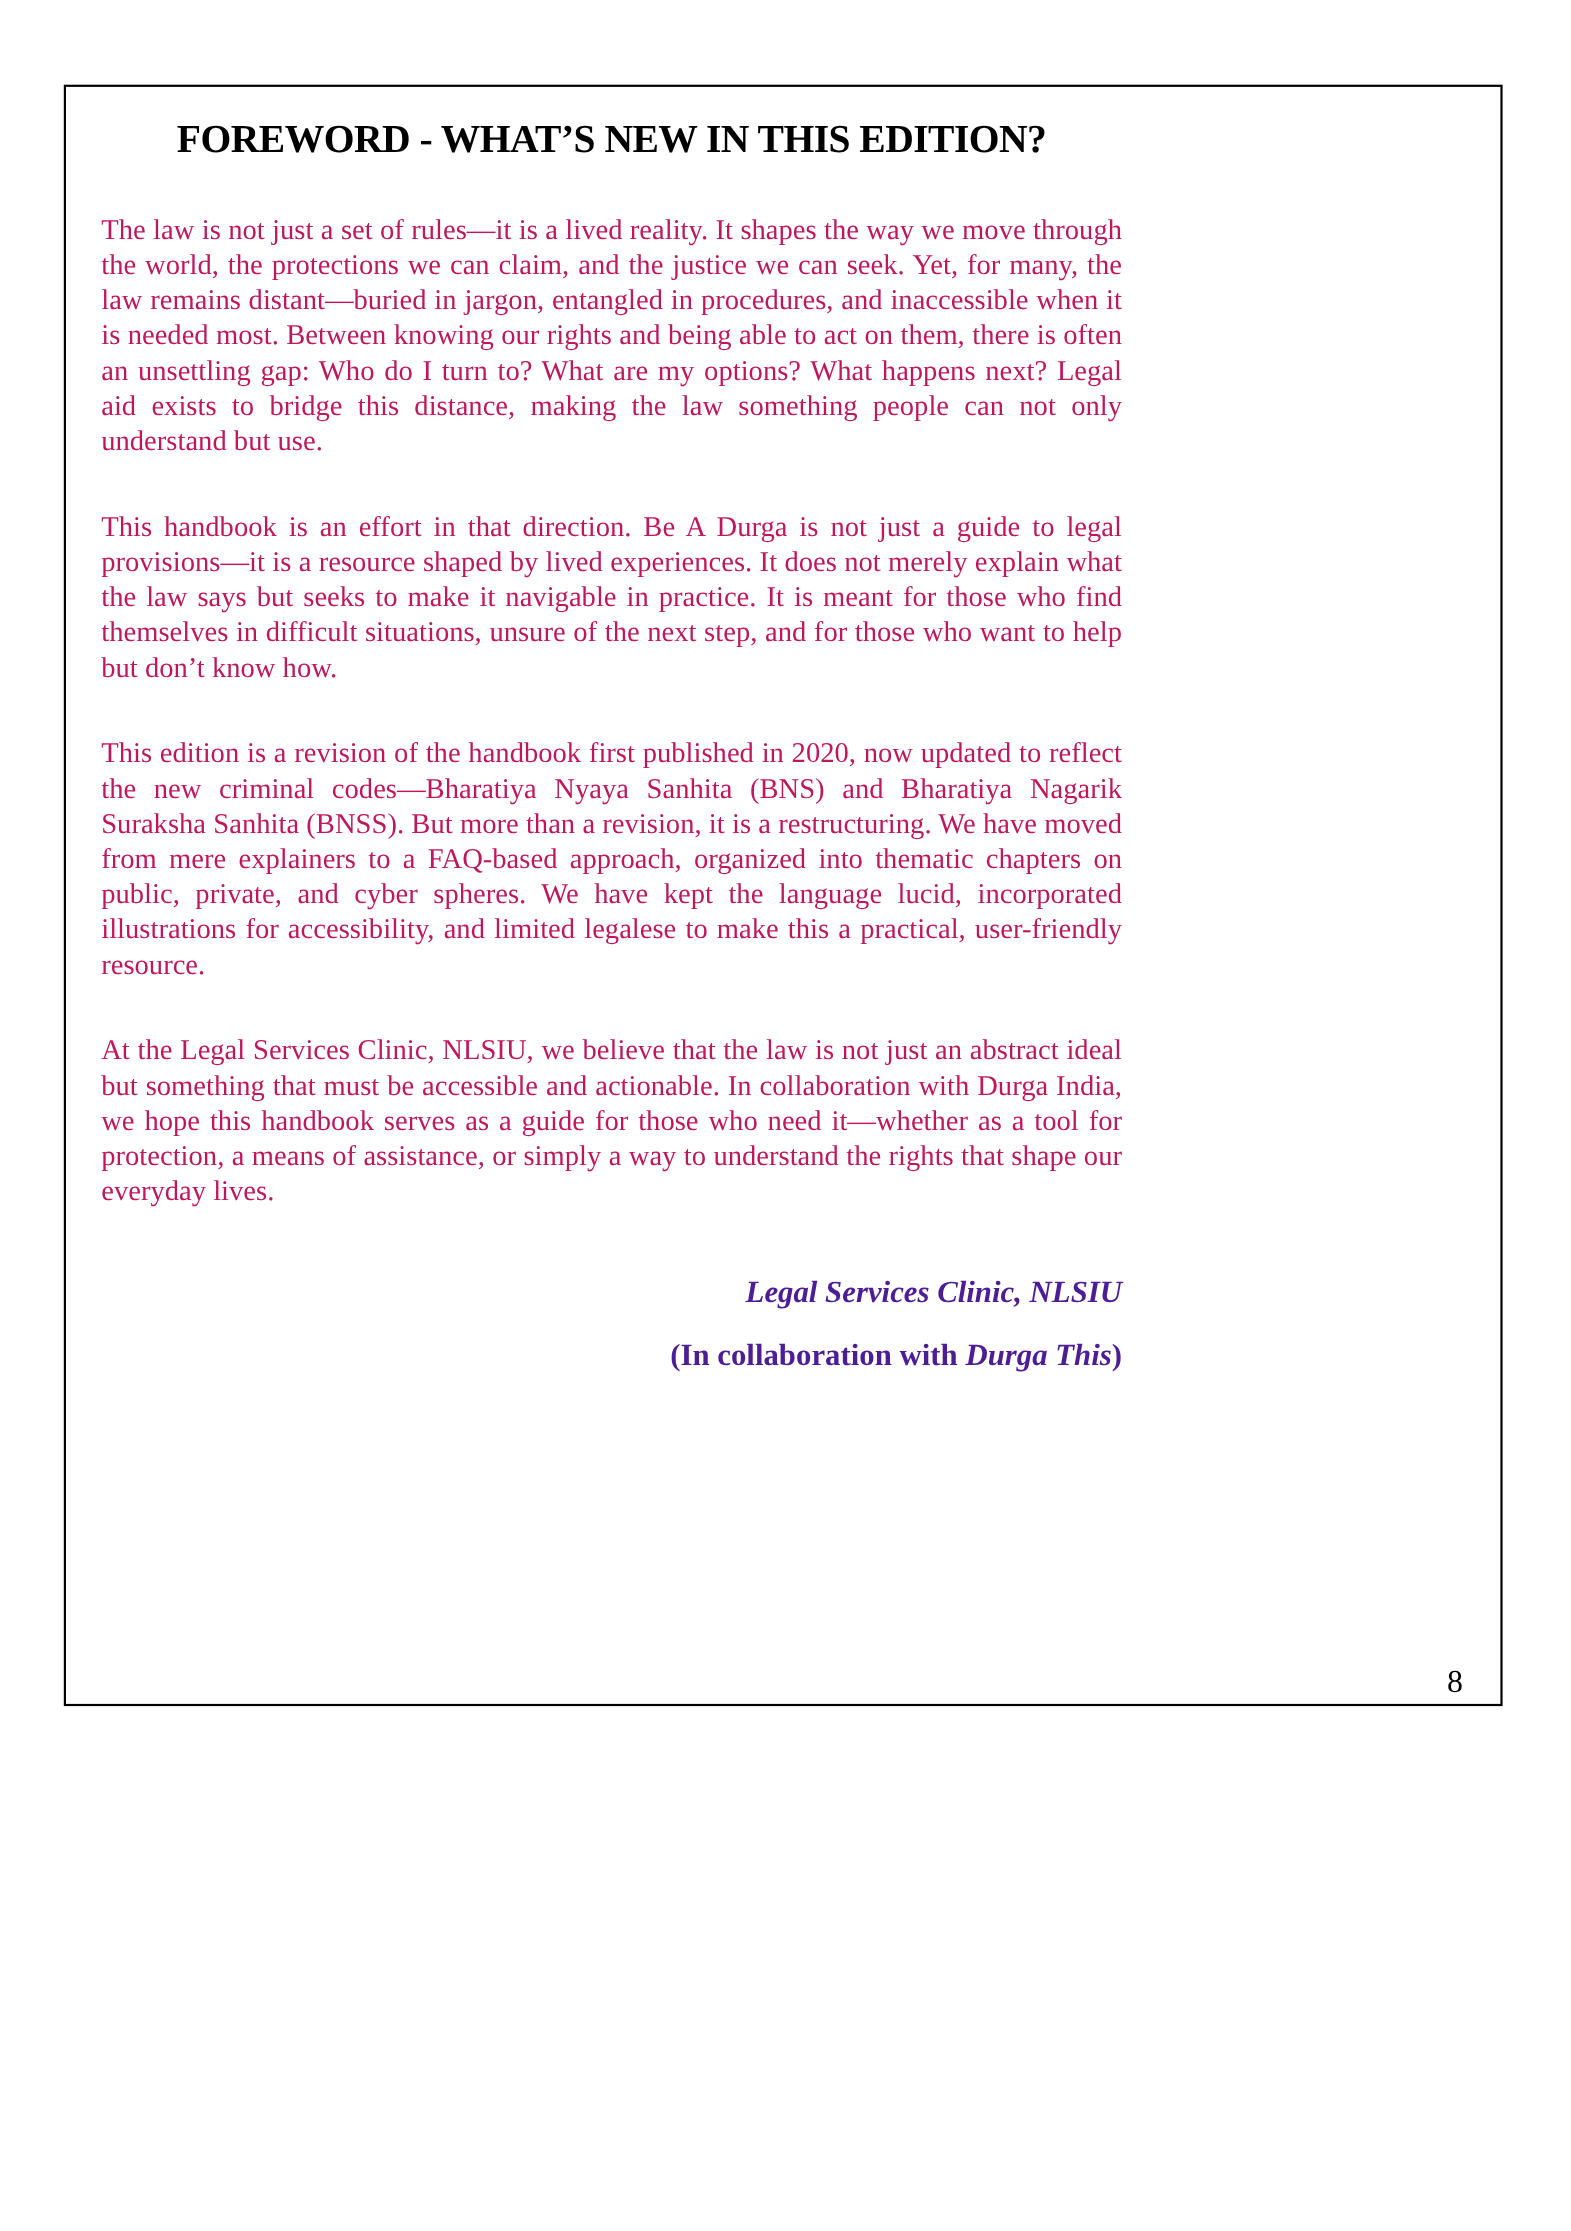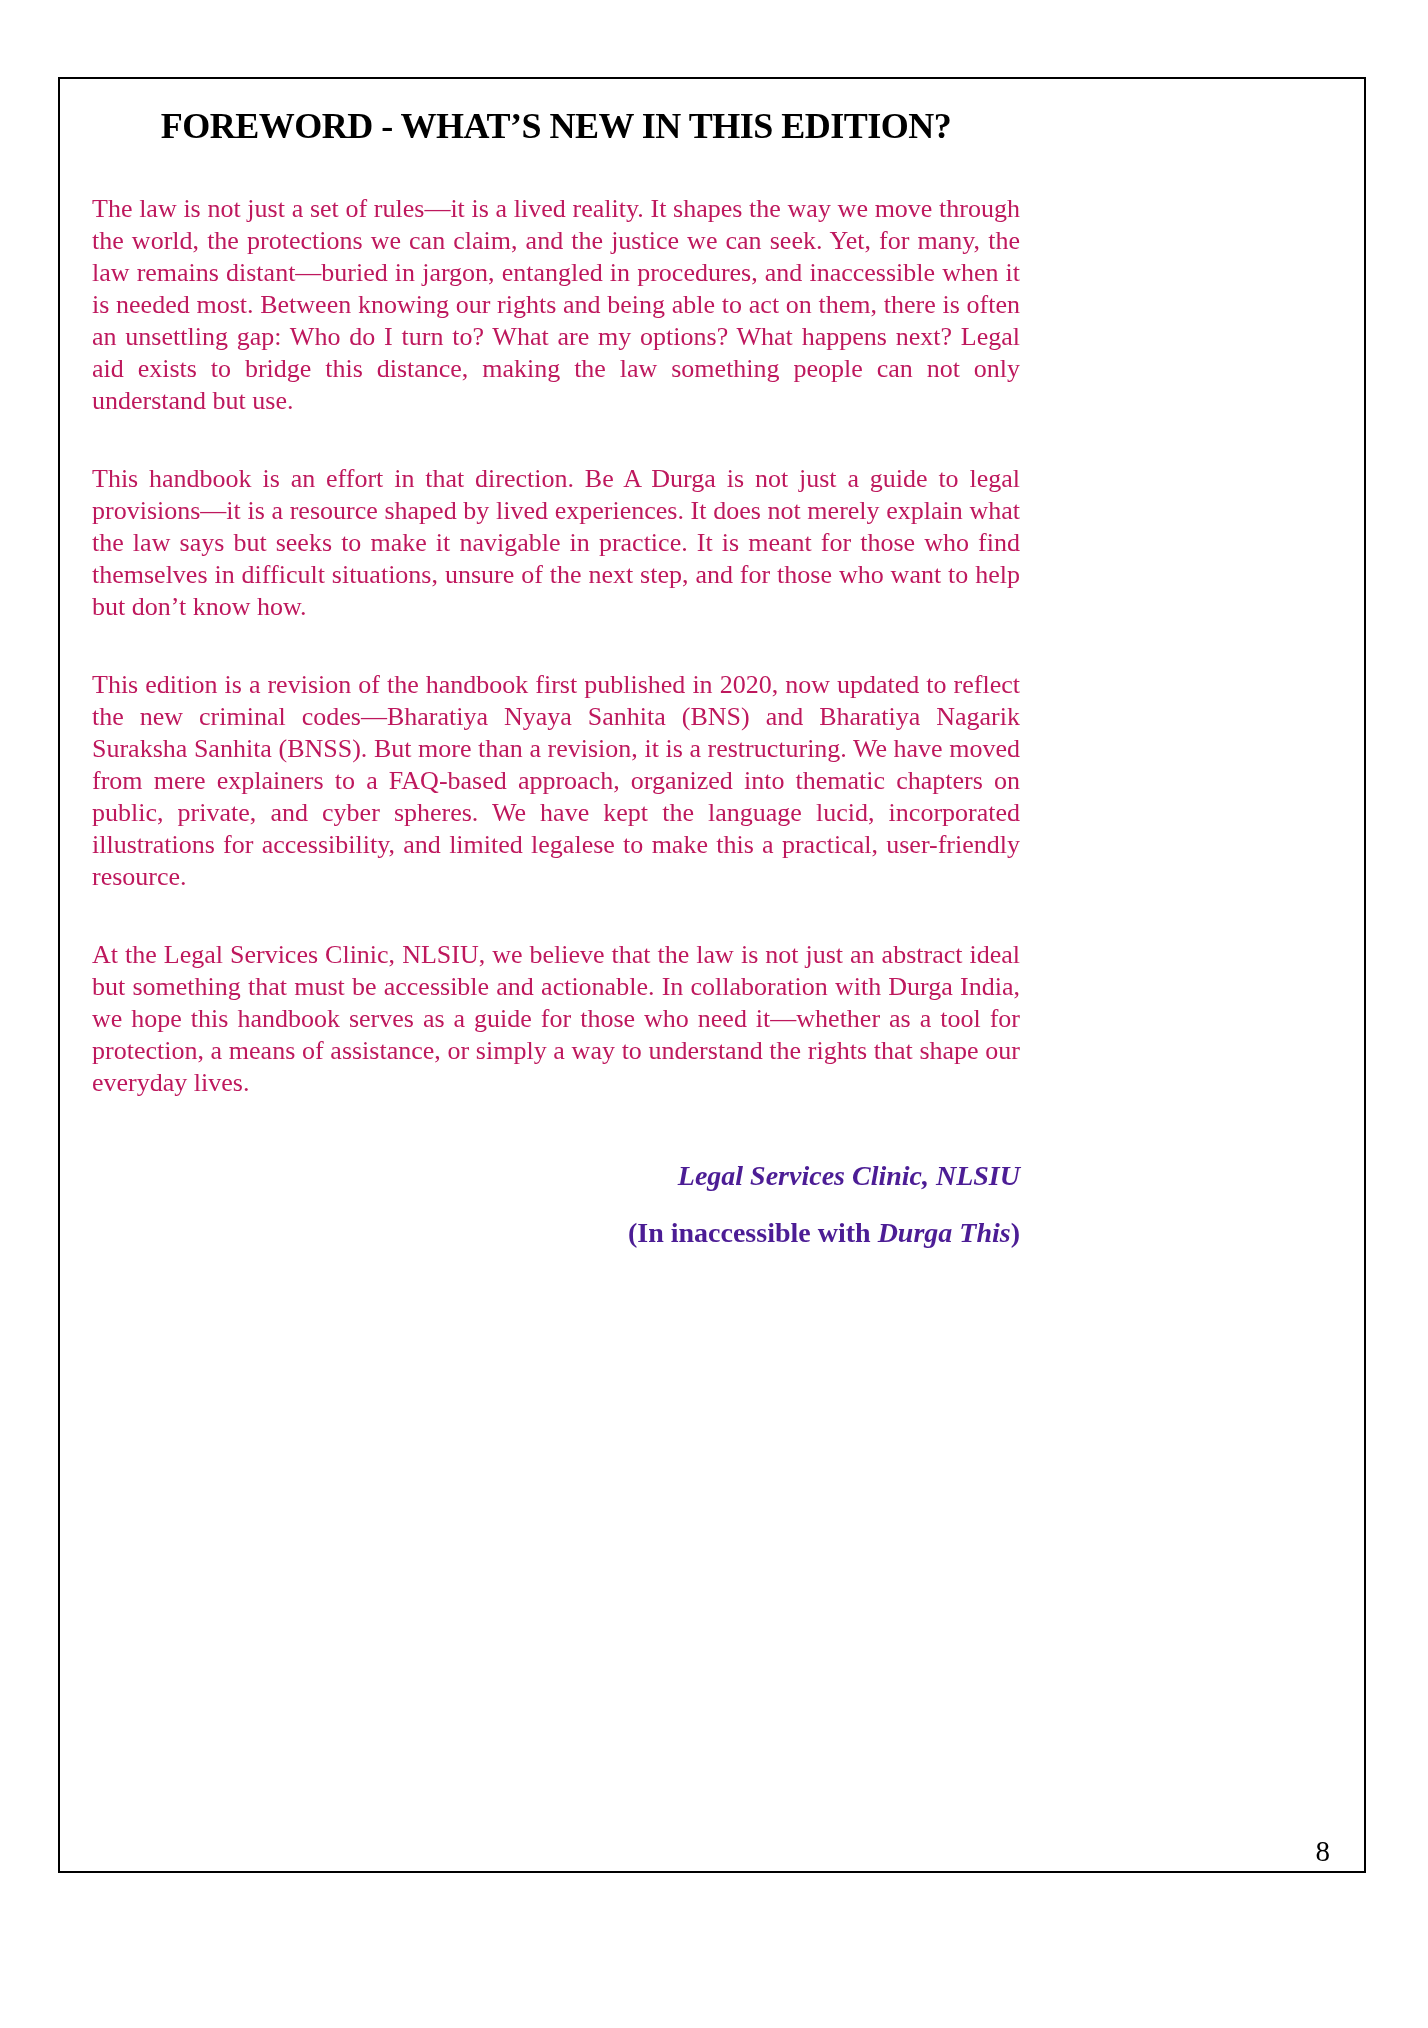--- a/index.html
+++ b/index.html
@@ -13,21 +13,21 @@
     position: relative;
     font-family: "Liberation Serif", serif;
     color: #0d0d0d;
     overflow: hidden;
   }
   .frame {
     position: absolute;
     left: 58px;
     top: 77px;
     width: 1308px;
-    height: 1796px;
+    height: 1474px;
     border: 2px solid #000000;
     box-sizing: border-box;
     background: #ffffff;
   }
   .content {
     position: absolute;
     left: 32px;
     top: 26px;
     width: 928px;
   }
@@ -79,18 +79,18 @@
     <p class="body-para">The law is not just a set of rules—it is a lived reality. It shapes the way we move through the world, the protections we can claim, and the justice we can seek. Yet, for many, the law remains distant—buried in jargon, entangled in procedures, and inaccessible when it is needed most. Between knowing our rights and being able to act on them, there is often an unsettling gap: Who do I turn to? What are my options? What happens next? Legal aid exists to bridge this distance, making the law something people can not only understand but use.</p>
 
     <p class="body-para">This handbook is an effort in that direction. Be A Durga is not just a guide to legal provisions—it is a resource shaped by lived experiences. It does not merely explain what the law says but seeks to make it navigable in practice. It is meant for those who find themselves in difficult situations, unsure of the next step, and for those who want to help but don’t know how.</p>
 
     <p class="body-para">This edition is a revision of the handbook first published in 2020, now updated to reflect the new criminal codes—Bharatiya Nyaya Sanhita (BNS) and Bharatiya Nagarik Suraksha Sanhita (BNSS). But more than a revision, it is a restructuring. We have moved from mere explainers to a FAQ-based approach, organized into thematic chapters on public, private, and cyber spheres. We have kept the language lucid, incorporated illustrations for accessibility, and limited legalese to make this a practical, user-friendly resource.</p>
 
     <p class="body-para">At the Legal Services Clinic, NLSIU, we believe that the law is not just an abstract ideal but something that must be accessible and actionable. In collaboration with Durga India, we hope this handbook serves as a guide for those who need it—whether as a tool for protection, a means of assistance, or simply a way to understand the rights that shape our everyday lives.</p>
 
     <div class="signature">
       <div class="sig-line1">Legal Services Clinic, NLSIU</div>
-      <div class="sig-line2"><span>(In inaccessible with </span><span class="sig-italic">Durga This</span><span>)</span></div>
+      <div class="sig-line2"><span>(In collaboration with </span><span class="sig-italic">Durga This</span><span>)</span></div>
     </div>
   </div>
 
   <div class="page-number">8</div>
 </div>
 
 </body></html>

